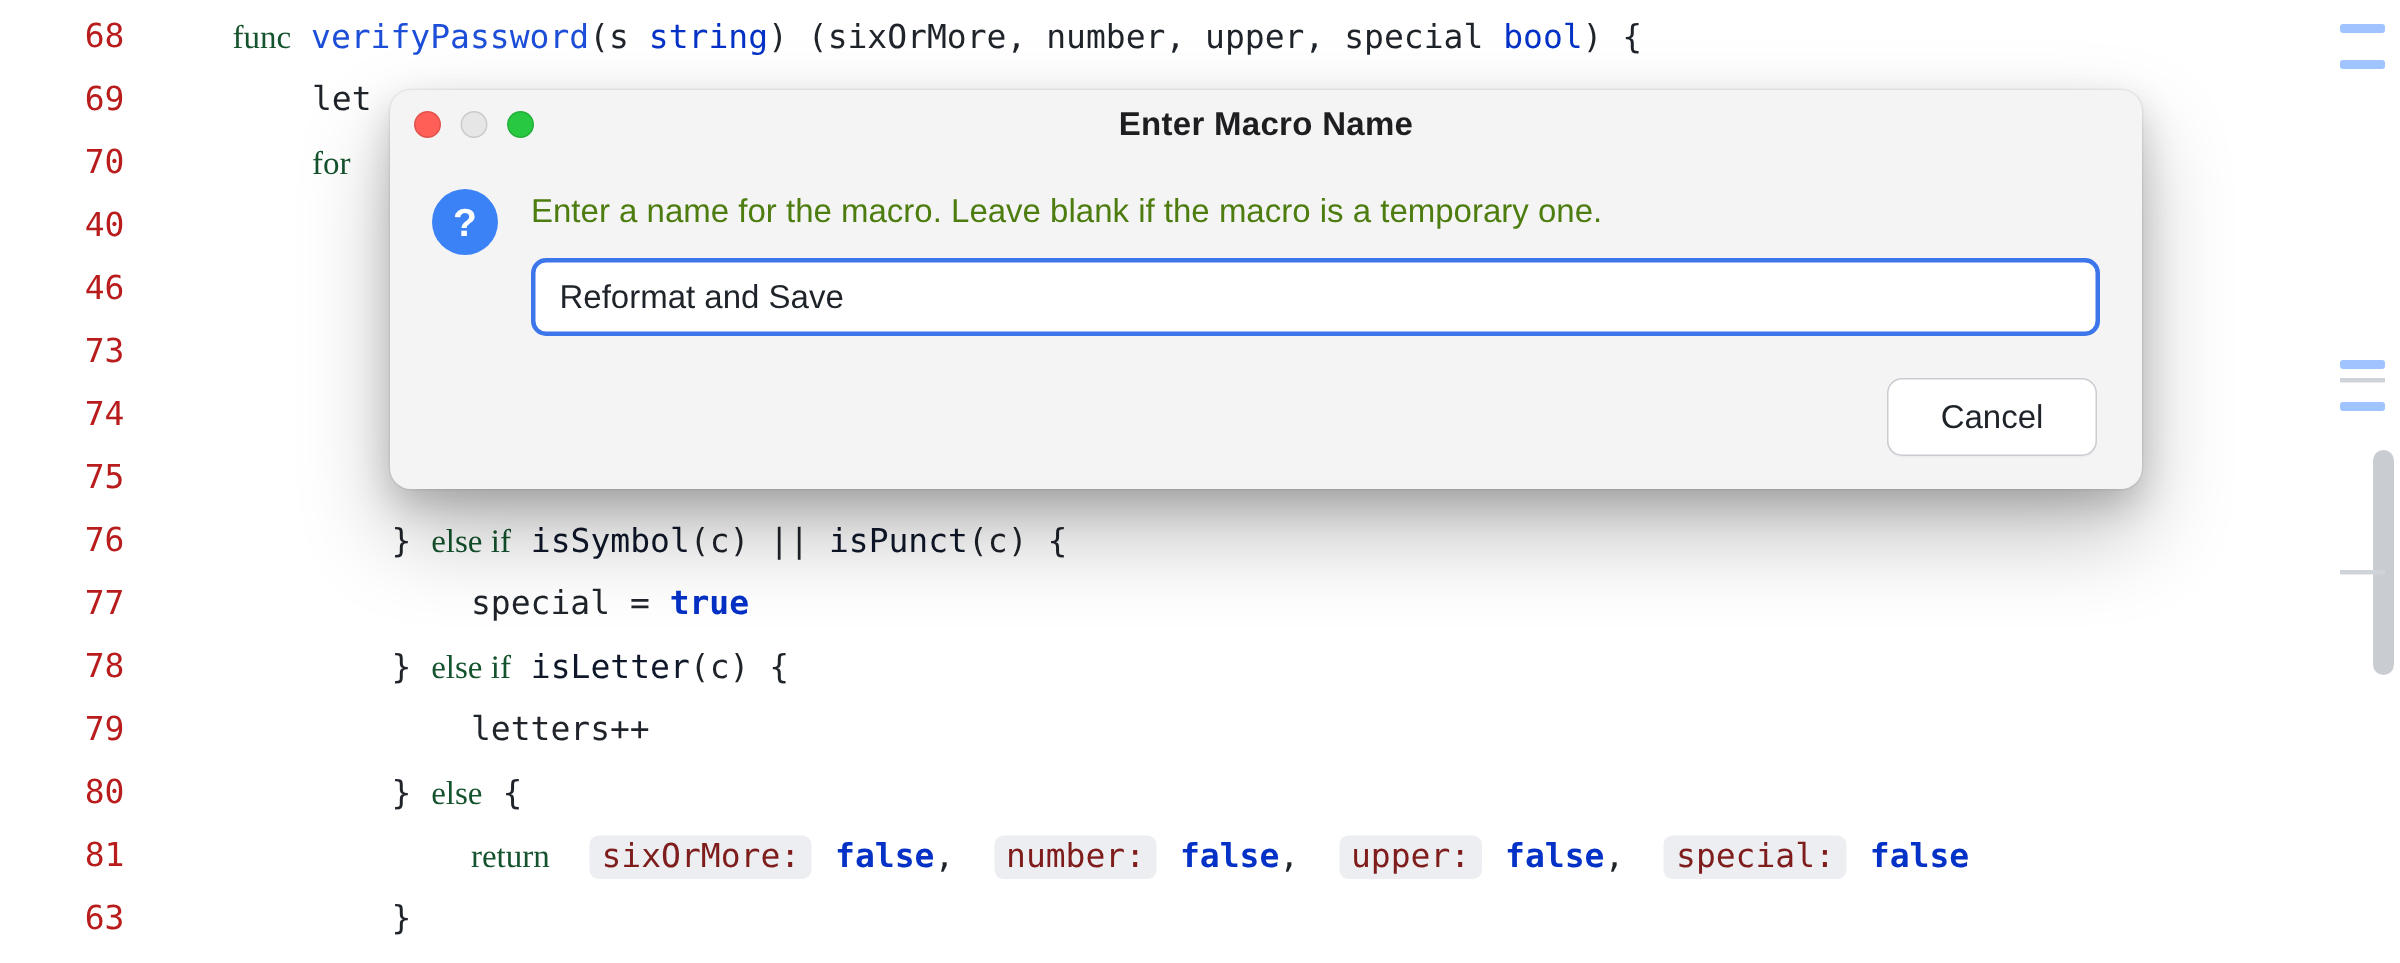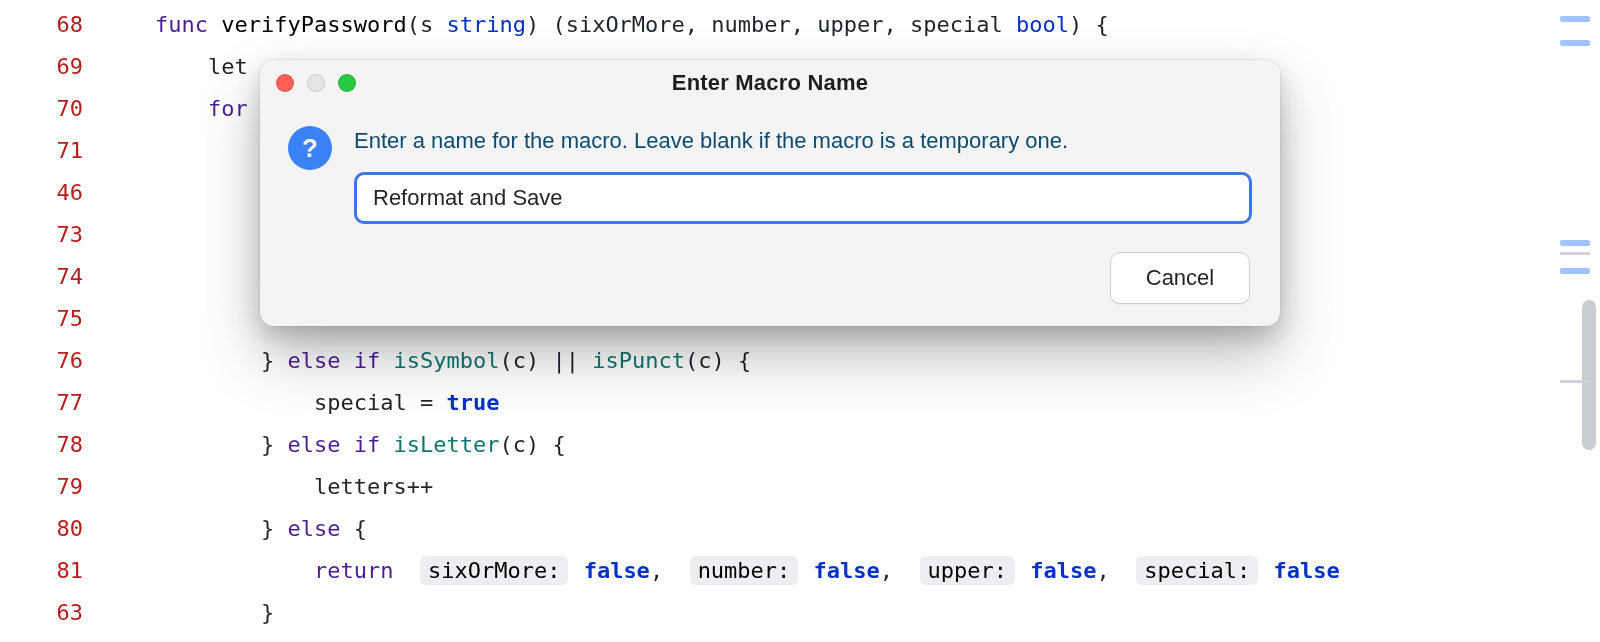--- a/index.html
+++ b/index.html
@@ -41,30 +41,30 @@
     font-family: "SF Mono", ui-monospace, Menlo, Consolas, monospace;
     font-size: 22px;
     color: #1f232a;
     white-space: pre;
   }
   .code .line {
     height: 42px;
     line-height: 42px;
     padding-left: 50px;
   }
-  .kw   { color: #4c1d95; }
-  .fn   { color: #000000; }
+  .kw   { color: #14532d; font-family: Liberation Serif, serif; }
+  .fn   { color: #1d4ed8; }
   .type { color: #0431c6; }
   .bool { color: #0431c6; font-weight: bold; }
   .ident{ color: #1f232a; }
   .op   { color: #1f232a; }
-  .call { color: #0f766e; }
+  .call { color: #0f172a; }
   .hint {
     background: #eceef1;
-    color: #000000;
+    color: #7f1d1d;
     border-radius: 6px;
     padding: 2px 8px;
     margin-right: 2px;
   }
 
   
   .markers {
     position: absolute;
     right: 18px;
     top: 0;
@@ -94,21 +94,21 @@
     width: 30px;
     height: 3px;
     background: #cfd4db;
   }
 
   
   .dialog {
     position: absolute;
     left: 260px;
     top: 60px;
-    width: 1020px;
+    width: 1168px;
     background: #f4f4f5;
     border-radius: 14px;
     box-shadow:
       0 30px 60px rgba(0,0,0,0.25),
       0 10px 25px rgba(0,0,0,0.18),
       0 0 0 1px rgba(0,0,0,0.05);
     overflow: hidden;
   }
   .titlebar {
     height: 46px;
@@ -154,21 +154,21 @@
     display: flex;
     align-items: center;
     justify-content: center;
     flex: 0 0 auto;
     margin-top: 2px;
   }
   .dlg-main {
     flex: 1 1 auto;
   }
   .dlg-msg {
-    color: #0c4a6e;
+    color: #4d7c0f;
     font-size: 22px;
     margin-top: 4px;
     margin-bottom: 18px;
   }
   .dlg-input {
     width: 100%;
     height: 52px;
     border: 3px solid #3c76ea;
     border-radius: 10px;
     background: #ffffff;
@@ -207,21 +207,21 @@
   }
 </style>
 </head>
 <body>
 
 <div class="editor">
   <div class="gutter" id="gutter">
       <div class="ln">68</div>
       <div class="ln">69</div>
       <div class="ln">70</div>
-      <div class="ln">71</div>
+      <div class="ln">40</div>
       <div class="ln">46</div>
       <div class="ln">73</div>
       <div class="ln">74</div>
       <div class="ln">75</div>
       <div class="ln">76</div>
       <div class="ln">77</div>
       <div class="ln">78</div>
       <div class="ln">79</div>
       <div class="ln">80</div>
       <div class="ln">81</div>

